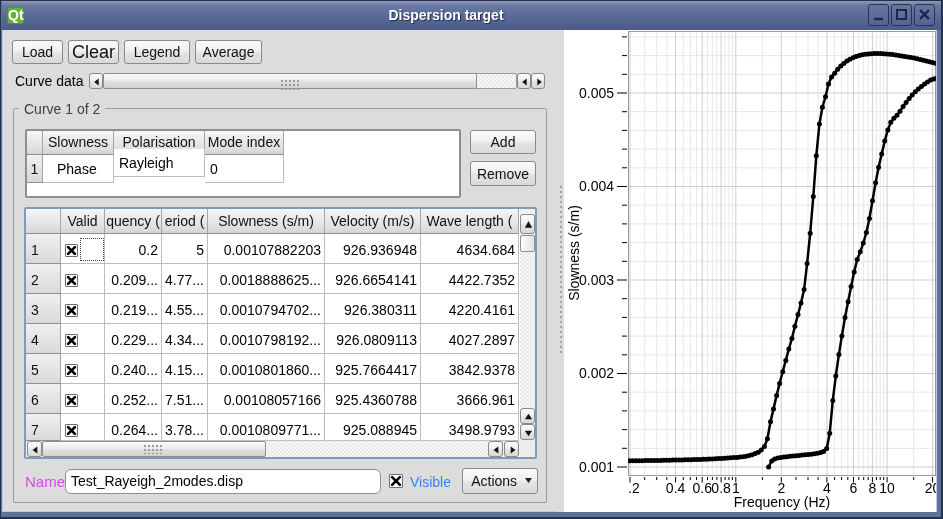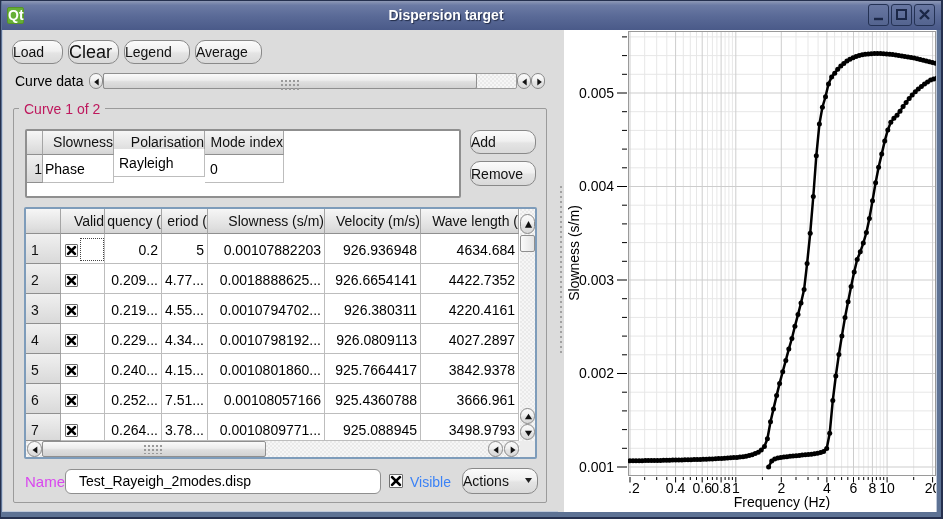--- a/index.html
+++ b/index.html
@@ -1,27 +1,27 @@
 <!DOCTYPE html>
 <html><head><meta charset="utf-8"><style>
 *{margin:0;padding:0;box-sizing:border-box}
 html,body{width:943px;height:519px;overflow:hidden}
 body{font-family:"Liberation Sans",sans-serif;position:relative;background:#25304e}
 .abs{position:absolute}
-.btn{position:absolute;border:1px solid #898989;border-radius:10px;
+.btn{position:absolute;border:1px solid #898989;border-radius:3px;
  background:linear-gradient(180deg,#fbfbfb 0%,#f0f0f0 45%,#e4e4e4 55%,#d9d9d9 100%);
- color:#111}
+ text-align:center;color:#111}
 .cb{position:absolute;background:#fff;border:1px solid #6e6e6e;border-radius:1px}
 .hatch{background-color:#eaeaea;background-image:
  linear-gradient(45deg,#f6f6f6 25%,transparent 25%,transparent 75%,#f6f6f6 75%),
  linear-gradient(45deg,#f6f6f6 25%,transparent 25%,transparent 75%,#f6f6f6 75%);
  background-size:4px 4px;background-position:0 0,2px 2px}
 .hdr{position:absolute;background:linear-gradient(180deg,#f6f6f6,#dedede 80%,#d4d4d4);
  border-right:1px solid #a5a5a5;border-bottom:1px solid #8f8f8f;
- font-size:14px;color:#111;text-align:right;overflow:hidden;white-space:nowrap}
+ font-size:14px;color:#111;text-align:center;overflow:hidden;white-space:nowrap}
 .cell{position:absolute;background:#fff;border-right:1px solid #bdbdbd;border-bottom:1px solid #bdbdbd;
  font-size:14px;color:#000;overflow:hidden;white-space:nowrap}
 .num{text-align:right;padding-right:3px}
 .cb svg{display:block}
 </style></head><body>
 
 <div class="abs" style="left:1px;top:1px;width:940px;height:516px;background:#5d7294"></div>
 <div class="abs" style="left:2px;top:2px;width:935px;height:510px;border:1px solid #bfc9da"></div>
 <div class="abs" style="left:3px;top:30px;width:933px;height:481px;background:#dcdcdc"></div>
 <div class="abs" style="left:2px;top:1px;width:939px;height:29px;
@@ -69,28 +69,28 @@
         <rect x="16" y="8" width="2" height="2"></rect>
       </g>
     </svg></div>
 <div class="btn" style="left:517px;top:73px;width:14px;height:16px"><svg width="12" height="14">
       <polygon points="8.68,4.48 8.68,11.52 4.2,8.0" fill="#111"></polygon>
     </svg></div>
 <div class="btn" style="left:531px;top:73px;width:14px;height:16px"><svg width="12" height="14">
       <polygon points="5.32,4.48 5.32,11.52 9.799999999999999,8.0" fill="#111"></polygon>
     </svg></div>
 <div class="abs" style="left:13px;top:108px;width:534px;height:395px;border:1px solid #9b9b9b;border-radius:2px"></div>
-<div class="abs" style="left:19px;top:101px;background:#dcdcdc;padding:0 5px;font-size:14px;color:#be185d">Curve 1 of 2</div>
+<div class="abs" style="left:19px;top:101px;background:#dcdcdc;padding:0 5px;font-size:14px;color:#404040">Curve 1 of 2</div>
 <div class="abs" style="left:25px;top:129px;width:436px;height:69px;border:2px solid #8f8f8f;border-radius:2px;background:#fff"></div>
 <div class="hdr" style="left:27px;top:131px;width:16px;height:24px;line-height:23px"></div>
 <div class="hdr" style="left:43px;top:131px;width:71px;height:24px;line-height:23px">Slowness</div>
 <div class="hdr" style="left:114px;top:131px;width:91px;height:24px;line-height:23px">Polarisation</div>
 <div class="hdr" style="left:205px;top:131px;width:79px;height:24px;line-height:23px">Mode index</div>
 <div class="hdr" style="left:27px;top:155px;width:16px;height:28px;line-height:28px;background:linear-gradient(180deg,#f0f0f0,#d8d8d8)">1</div>
-<div class="cell" style="left:43px;top:155px;width:71px;height:28px;line-height:28px;padding-left:2px">Phase</div>
+<div class="cell" style="left:43px;top:155px;width:71px;height:28px;line-height:28px;padding-left:14px">Phase</div>
 <div class="cell" style="left:114px;top:149px;width:91px;height:28px;line-height:28px;padding-left:5px">Rayleigh</div>
 <div class="cell" style="left:205px;top:155px;width:79px;height:28px;line-height:28px;padding-left:5px">0</div>
 <div class="btn" style="left:470px;top:130px;width:66px;height:24px;line-height:23px;font-size:14px">Add</div>
 <div class="btn" style="left:470px;top:161px;width:66px;height:25px;line-height:24px;font-size:14px">Remove</div>
 <div class="abs" style="left:196px;top:201px"><svg width="150" height="5">
       <rect x="0" y="0" width="2" height="2" fill="#aaa"></rect>
       <rect x="5" y="2" width="2" height="2" fill="#aaa"></rect>
       <rect x="10" y="0" width="2" height="2" fill="#aaa"></rect>
       <rect x="15" y="2" width="2" height="2" fill="#aaa"></rect>
       <rect x="20" y="0" width="2" height="2" fill="#aaa"></rect>
@@ -252,21 +252,21 @@
   </div>
 <div class="btn" style="left:488px;top:441px;width:15px;height:16px"><svg width="13" height="14">
       <polygon points="9.3,4.48 9.3,11.52 4.5,8.0" fill="#111"></polygon>
     </svg></div>
 <div class="btn" style="left:504px;top:441px;width:15px;height:16px"><svg width="13" height="14">
       <polygon points="5.7,4.48 5.7,11.52 10.5,8.0" fill="#111"></polygon>
     </svg></div>
 <div class="abs" style="left:520px;top:441px;width:15px;height:16px;background:#ececec"></div>
 <div class="abs" style="left:25px;top:473px;font-size:15px;color:#d946ef">Name</div>
 <div class="abs" style="left:65px;top:469px;width:316px;height:25px;background:#fff;
-border:1px solid #8f8f8f;border-radius:6px;font-size:14px;line-height:23px;padding-left:13px;overflow:hidden">Test_Rayeigh_2modes.disp</div>
+border:1px solid #8f8f8f;border-radius:6px;font-size:14px;line-height:23px;padding-left:5px;overflow:hidden">Test_Rayeigh_2modes.disp</div>
 <div class="cb" style="left:389px;top:474px;width:14px;height:14px">
     <svg width="12" height="12" viewBox="0 0 12 12">
       <path d="M2.1 2.1 L9.9 9.9 M9.9 2.1 L2.1 9.9" stroke="#000" stroke-width="2.7" stroke-linecap="round"></path>
     </svg>
   </div>
 <div class="abs" style="left:410px;top:474px;font-size:14px;color:#3b82f6">Visible</div>
 <div class="btn" style="left:462px;top:468px;width:76px;height:26px;line-height:25px;font-size:14px">Actions&nbsp;&nbsp;&nbsp;</div>
 <div class="abs" style="left:525px;top:478px">
     <svg width="8" height="6" style="display:block">
       <polygon points="0,0 7,0 3.5,5" fill="#222"></polygon>

